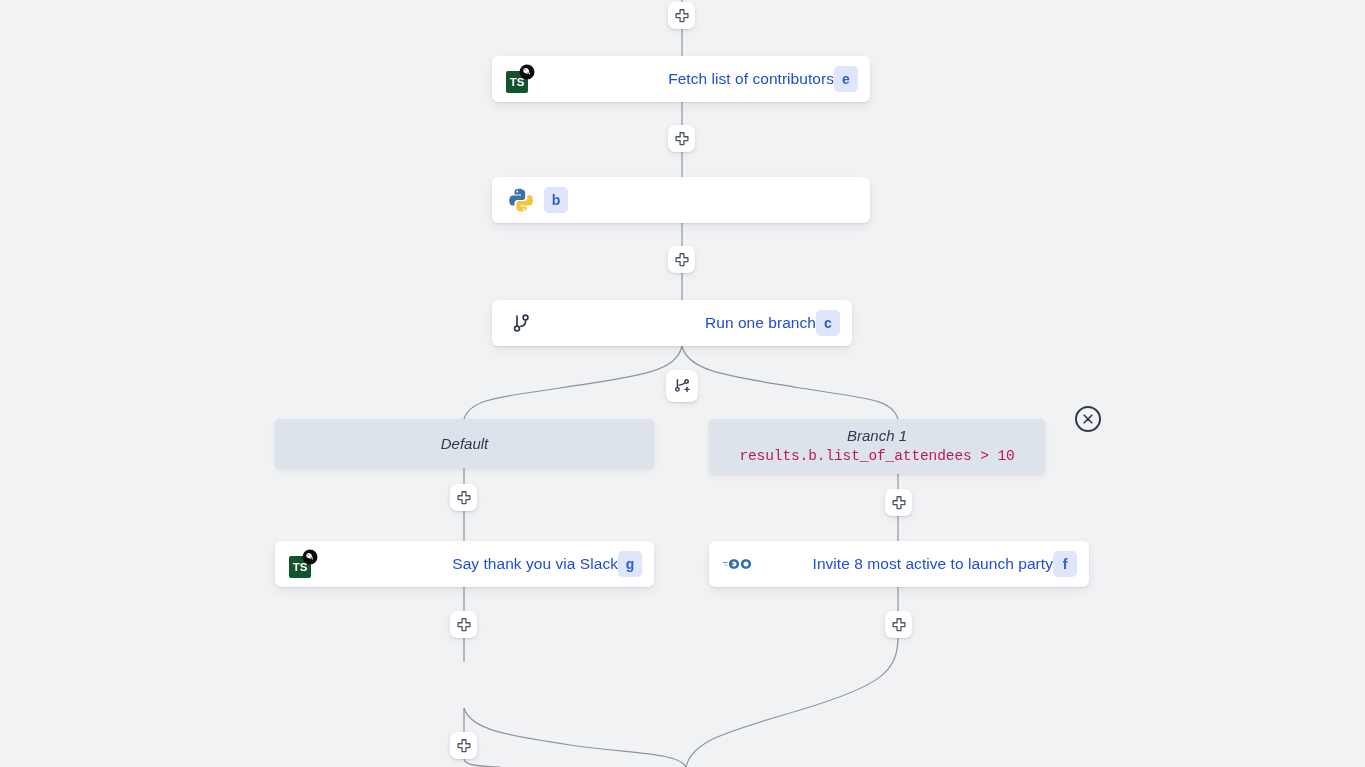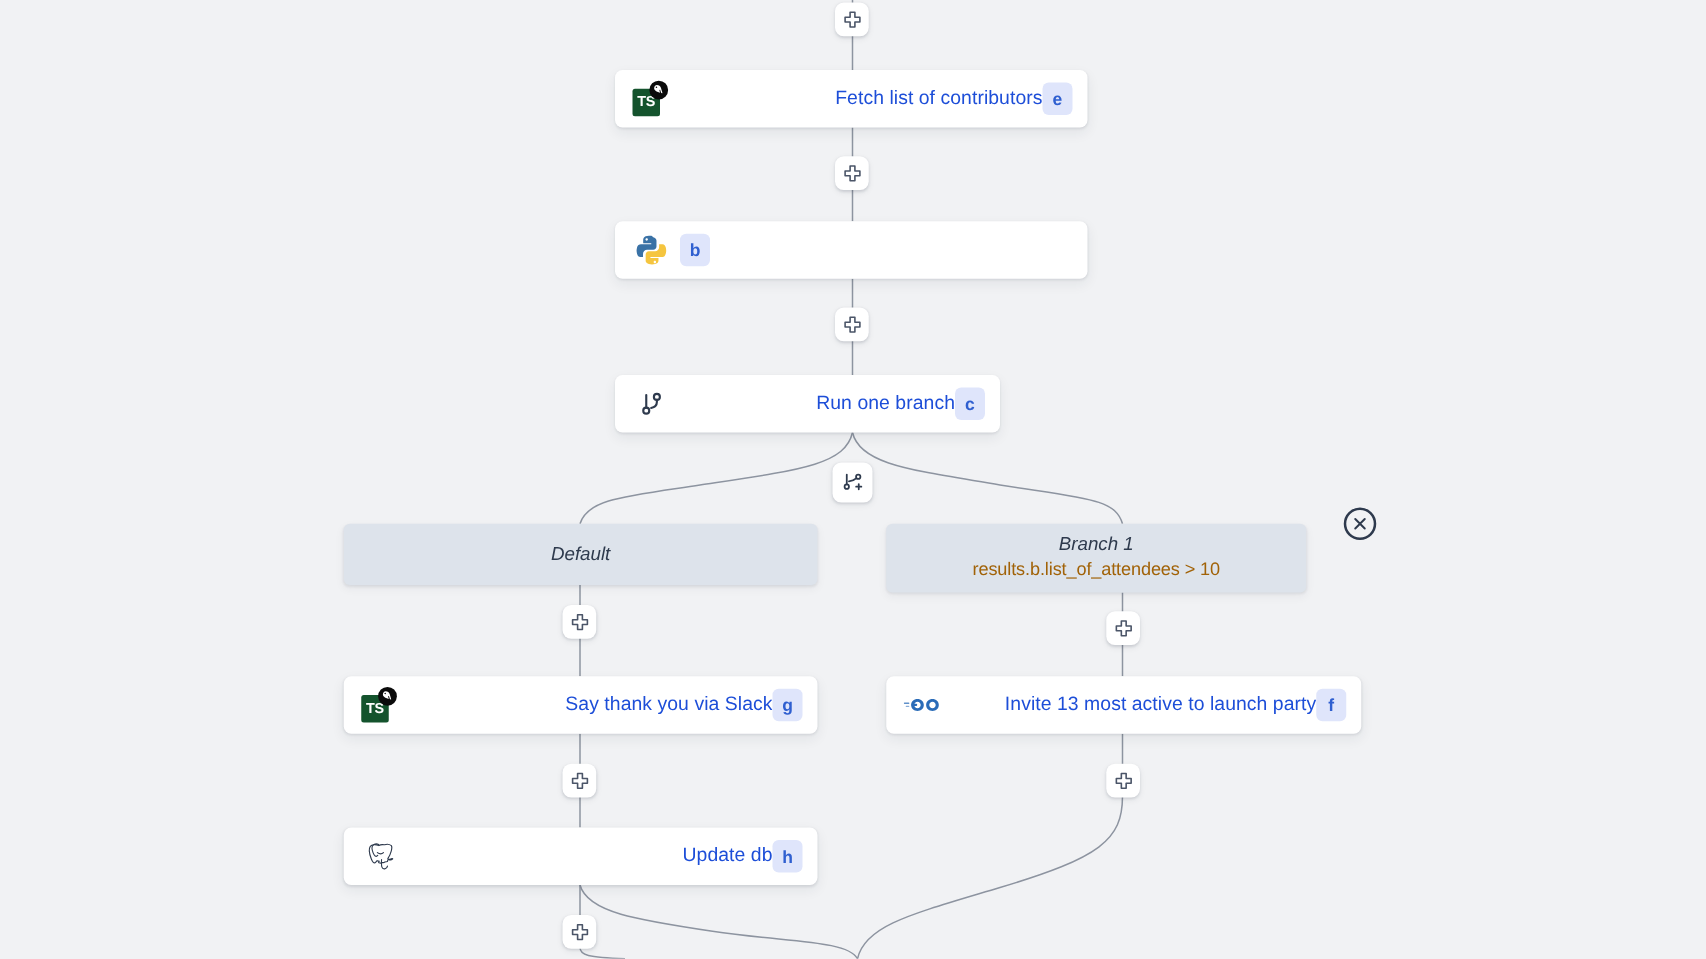--- a/index.html
+++ b/index.html
@@ -93,25 +93,25 @@
     align-items: center;
     justify-content: center;
     color: #2e3a4d;
   }
   .branchbox .bx-title {
     font-size: 15px;
     line-height: 20px;
     font-style: italic;
   }
   .branchbox .bx-expr {
-    font-family: Liberation Sans, sans-serif;
+    font-family: Liberation Mono, monospace;
     font-size: 14.5px;
     line-height: 21px;
     letter-spacing: -0.1px;
-    color: #a16207;
+    color: #be185d;
   }
 
   
   .plusbtn {
     position: absolute;
     width: 27px;
     height: 27px;
     background: #ffffff;
     border-radius: 7px;
     box-shadow: 0 1px 2px rgba(30,40,60,0.13), 0 2px 6px rgba(30,40,60,0.07);
@@ -238,21 +238,21 @@
   <div class="node" style="left:492px; top:177px; width:378px;">
     <span class="node-icon">
       <svg width="26" height="26" viewBox="0 0 64 64">
         <path d="M31.6 4c-5.7 0-10.6.6-12.9 2.3-2.2 1.6-2.6 3.9-2.6 7v5.3h15.9v2.1H11.8c-3.6 0-6.8 2.1-7.8 6.2-1.2 4.7-1.2 7.7 0 12.6 1 3.7 3.1 6.3 6.7 6.3h5.1v-6.3c0-4.1 3.6-7.8 7.9-7.8h12.3c3.5 0 6.3-2.9 6.3-6.4V13.3c0-3.4-2.9-6-6.3-6.6C33.6 4.3 32.4 4 31.6 4zm-8.6 4.8c1.3 0 2.4 1.1 2.4 2.5 0 1.3-1.1 2.4-2.4 2.4-1.3 0-2.4-1.1-2.4-2.4 0-1.4 1.1-2.5 2.4-2.5z" fill="#3a72a6"></path>
           <path d="M47.5 20.7v6.1c0 4.3-3.6 7.9-7.9 7.9H27.3c-3.4 0-6.3 2.9-6.3 6.4v12c0 3.4 3 5.4 6.3 6.4 4 1.2 7.8 1.4 12.6 0 3.2-.9 6.3-2.8 6.3-6.4v-5.3H30.4v-2.1h23.8c3.6 0 5-2.5 6.3-6.3 1.3-3.9 1.2-7.6 0-12.6-.9-3.6-2.7-6.3-6.3-6.3h-6.7zM39.1 53.2c1.3 0 2.4 1.1 2.4 2.4 0 1.4-1.1 2.5-2.4 2.5-1.3 0-2.4-1.1-2.4-2.5 0-1.3 1.1-2.4 2.4-2.4z" fill="#f5c53f"></path>
       </svg>
     </span>
     <span class="node-badge">b</span>
   </div>
 
-  <div class="node" style="left:492px; top:300px; width:308px;">
+  <div class="node" style="left:492px; top:300px; width:360px;">
     <span class="node-icon">
       <svg width="24" height="24" viewBox="0 0 24 24" fill="none" stroke="#2e3a4d" stroke-width="1.7" stroke-linecap="round">
         <circle cx="8" cy="17.5" r="2.4"></circle>
         <circle cx="16.5" cy="6.5" r="2.4"></circle>
         <path d="M8 15.1V5"></path>
         <path d="M16.5 8.9v1.6c0 2.6-2.1 4.3-4.6 4.9"></path>
       </svg>
     </span>
     <span class="node-label">Run one branch</span>
     <span class="node-badge">c</span>
@@ -293,36 +293,24 @@
       <svg width="30" height="18" viewBox="0 0 60 30">
         <g fill="#2b6cb8">
           <rect x="0" y="11" width="9" height="2.2" rx="1.1" opacity="0.75"></rect>
           <rect x="3" y="16" width="6" height="2.2" rx="1.1" opacity="0.55"></rect>
           <path d="M22 5.5c-5.8 0-10.2 4-10.2 9.5S16.2 24.5 22 24.5c5.7 0 10.1-4 10.1-9.5S27.7 5.5 22 5.5zm0 4.3c2.9 0 5.1 2.2 5.1 5.2S24.9 20.2 22 20.2s-5.2-2.2-5.2-5.2 2.3-5.2 5.2-5.2z"></path>
           <path d="M46 5.5c-5.8 0-10.2 4-10.2 9.5S40.2 24.5 46 24.5c5.7 0 10.1-4 10.1-9.5S51.7 5.5 46 5.5zm0 4.3c2.9 0 5.1 2.2 5.1 5.2S48.9 20.2 46 20.2s-5.2-2.2-5.2-5.2 2.3-5.2 5.2-5.2z"></path>
           <rect x="12.5" y="12.8" width="9" height="3.6" rx="1.6"></rect>
         </g>
       </svg>
     </span>
-    <span class="node-label">Invite 13 most active to launch party</span>
+    <span class="node-label">Invite 8 most active to launch party</span>
     <span class="node-badge">f</span>
   </div>
 
-  <div class="node" style="left:275px; top:662px; width:379px;">
-    <span class="node-icon">
-      <svg width="26" height="26" viewBox="0 0 32 32" fill="none" stroke="#2e3a4d" stroke-width="1.1" stroke-linejoin="round" stroke-linecap="round">
-        <path d="M23.4 21.1c.2-1.6.1-1.9 1.3-1.6l.3.1c.9.04 2.1-.15 2.8-.47 1.5-.7.4-1.17-.7-.7-3.1 1.3-3.4-.1-3.4-.1 3.3-4.9 4.7-11.2 3.5-12.8C24 3.1 20.5 4.7 20.4 4.7h-.05c-.6-.12-1.3-.2-2.1-.2-1.4 0-2.5.4-3.3 1 0 0-10-4.1-9.5 5.2.1 2 2.9 15 6.4 11.1.7-.8 1.3-1.5 1.3-1.5.5.4 1.2.6 1.9.5h.05l.04.4c-.8.9-.8 1.1.7 1.4 1.5.3 1.6-.1 1.6-.1l.07-.5.5.2c1 .2 2.4-.1 2.8-.6z"></path>
-        <path d="M17.5 19.3c-.1 3.2.05 6.4.3 7.2.25.8.8 2.3 2.9 1.9 1.75-.37 2.4-1.1 2.67-2.7"></path>
-        <path d="M14.9 4.4c-.1 0-3.6-1.6-5.9.9-2.3 2.5 1.3 13.9 4.8 9.9"></path>
-        <path d="M13.4 12.4c2.3 1.7 4.6 1.4 6 0"></path>
-      </svg>
-    </span>
-    <span class="node-label">Update db</span>
-    <span class="node-badge">h</span>
-  </div>
 
   <div class="plusbtn" style="left:668px; top:2px;">
     <svg width="16" height="16" viewBox="0 0 20 20">
       <path d="M7.6 2.2h4.8v5h5v4.8h-5v5H7.6v-5h-5V7.2h5z" fill="none" stroke="#4b5568" stroke-width="1.6" stroke-linejoin="round"></path>
     </svg>
   </div>
 
   <div class="plusbtn" style="left:668px; top:125px;">
     <svg width="16" height="16" viewBox="0 0 20 20">
       <path d="M7.6 2.2h4.8v5h5v4.8h-5v5H7.6v-5h-5V7.2h5z" fill="none" stroke="#4b5568" stroke-width="1.6" stroke-linejoin="round"></path>

